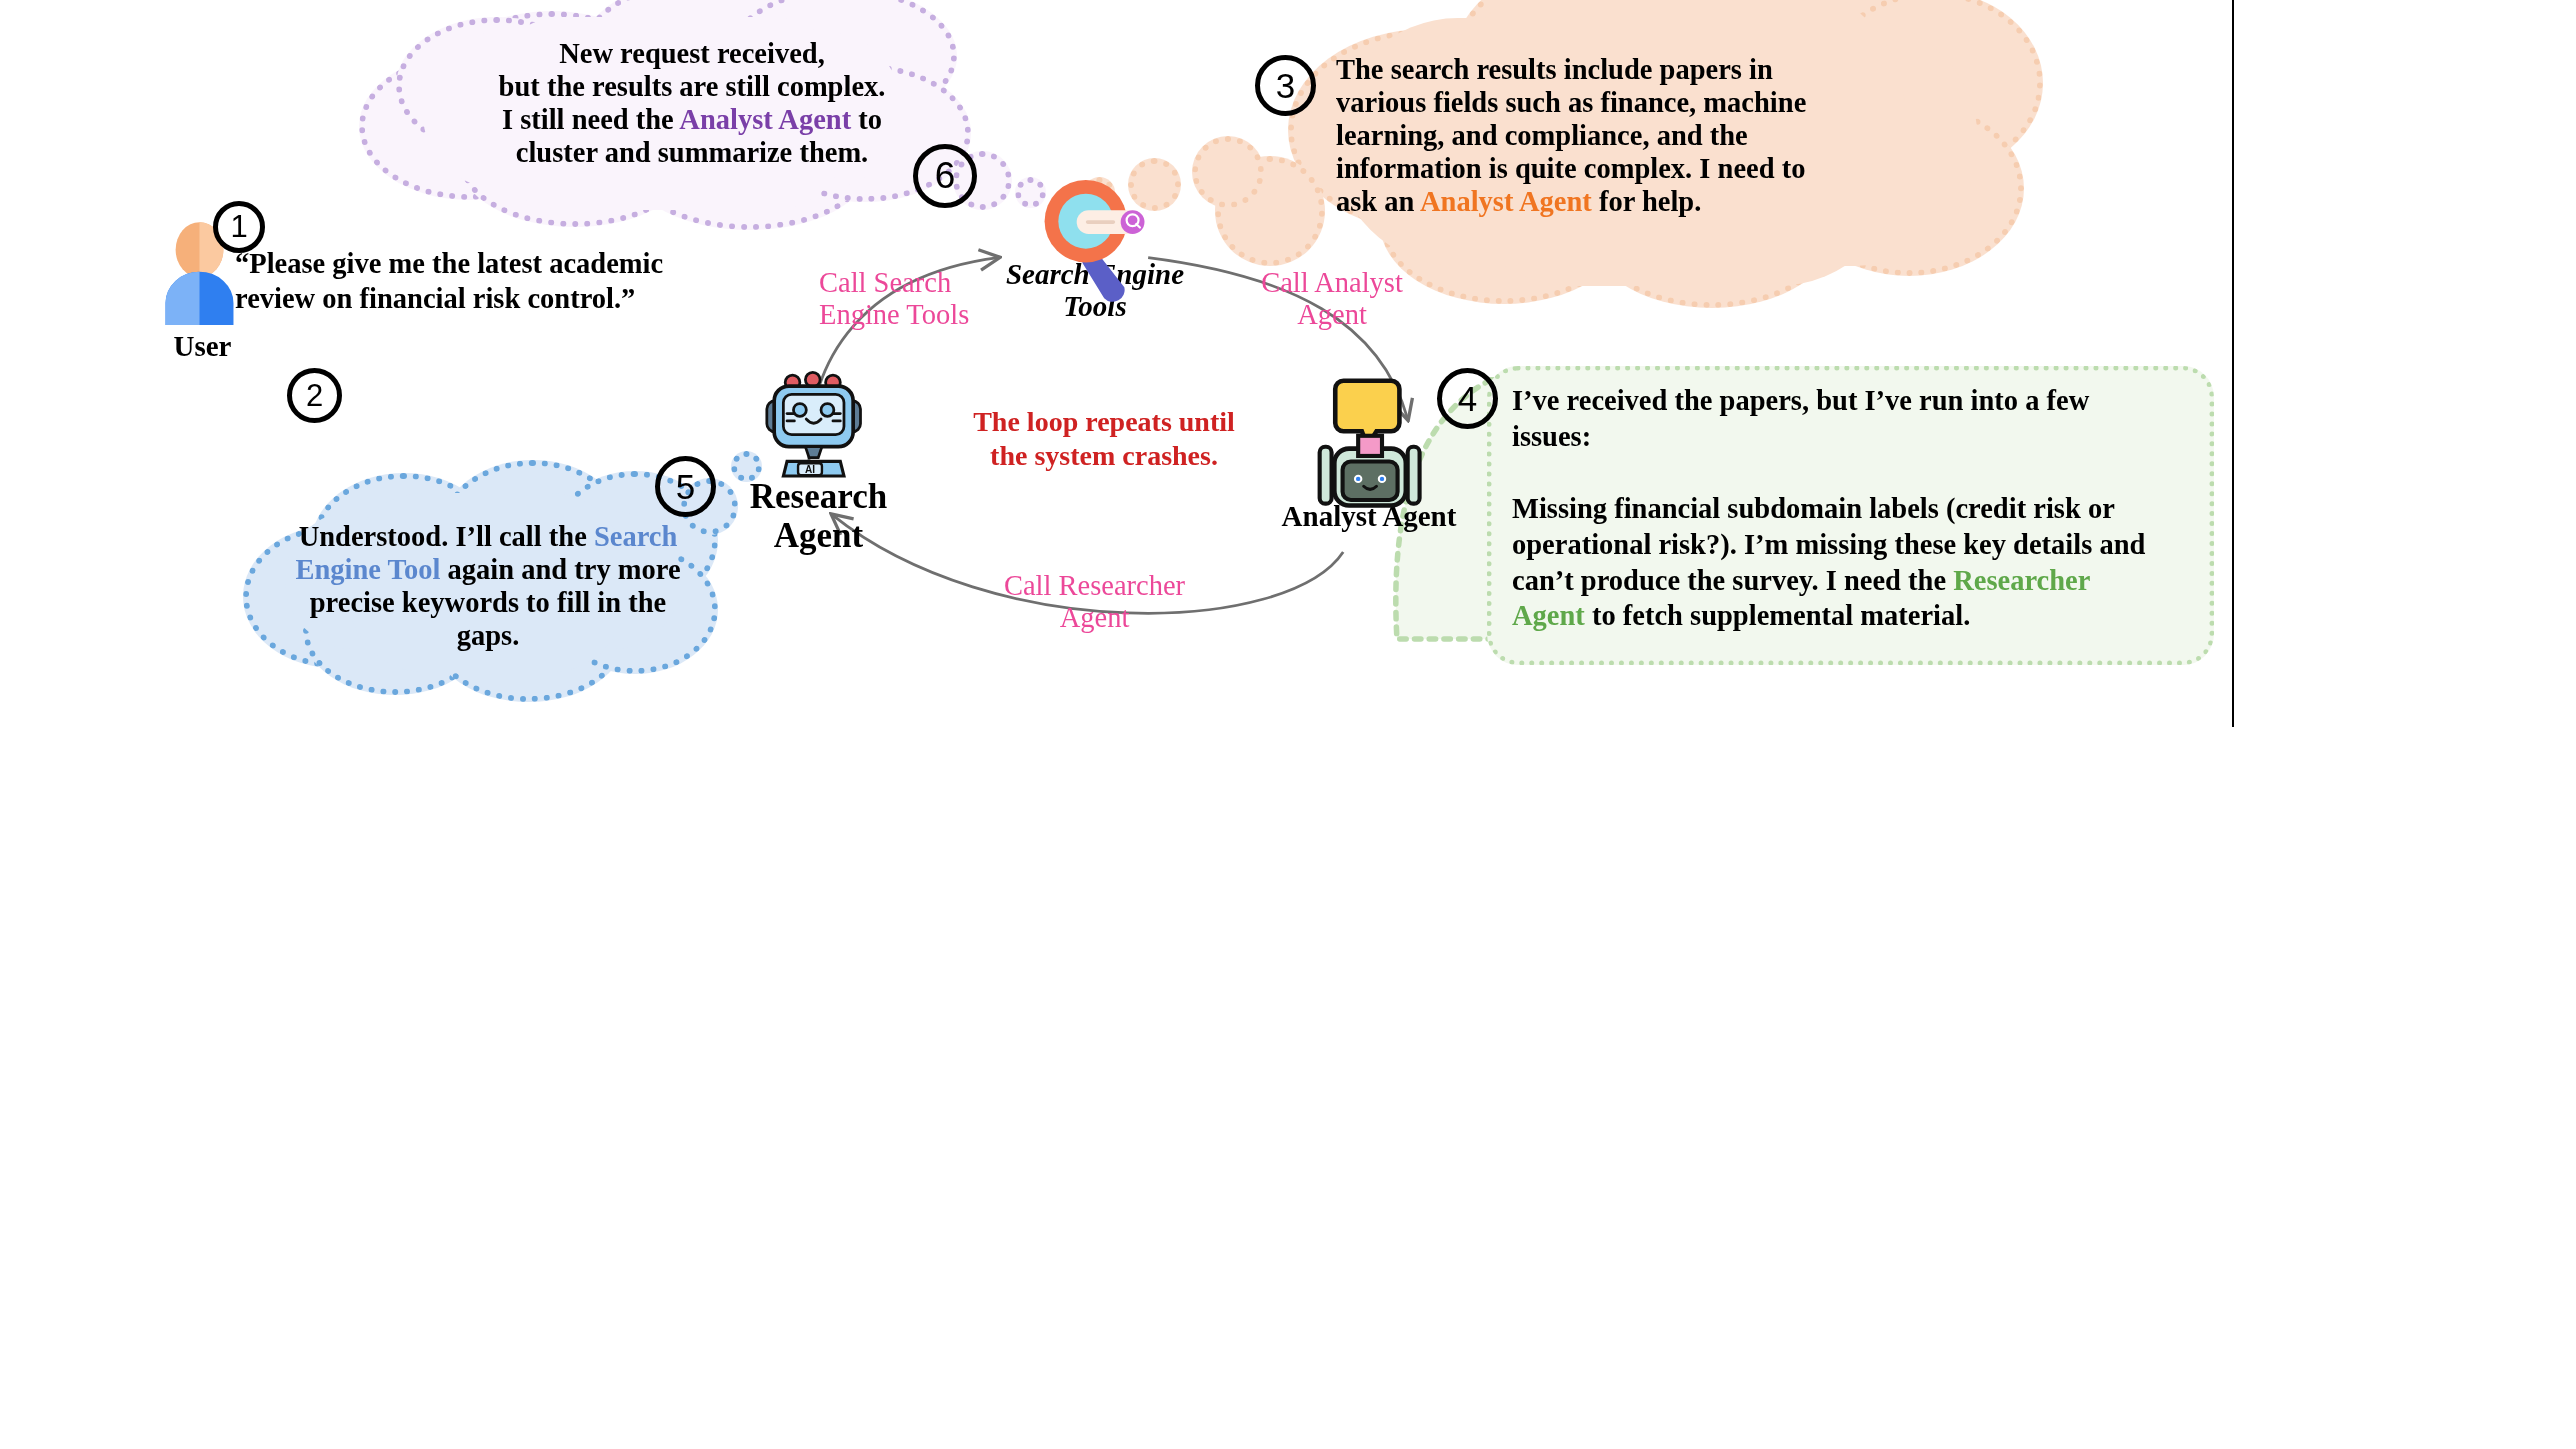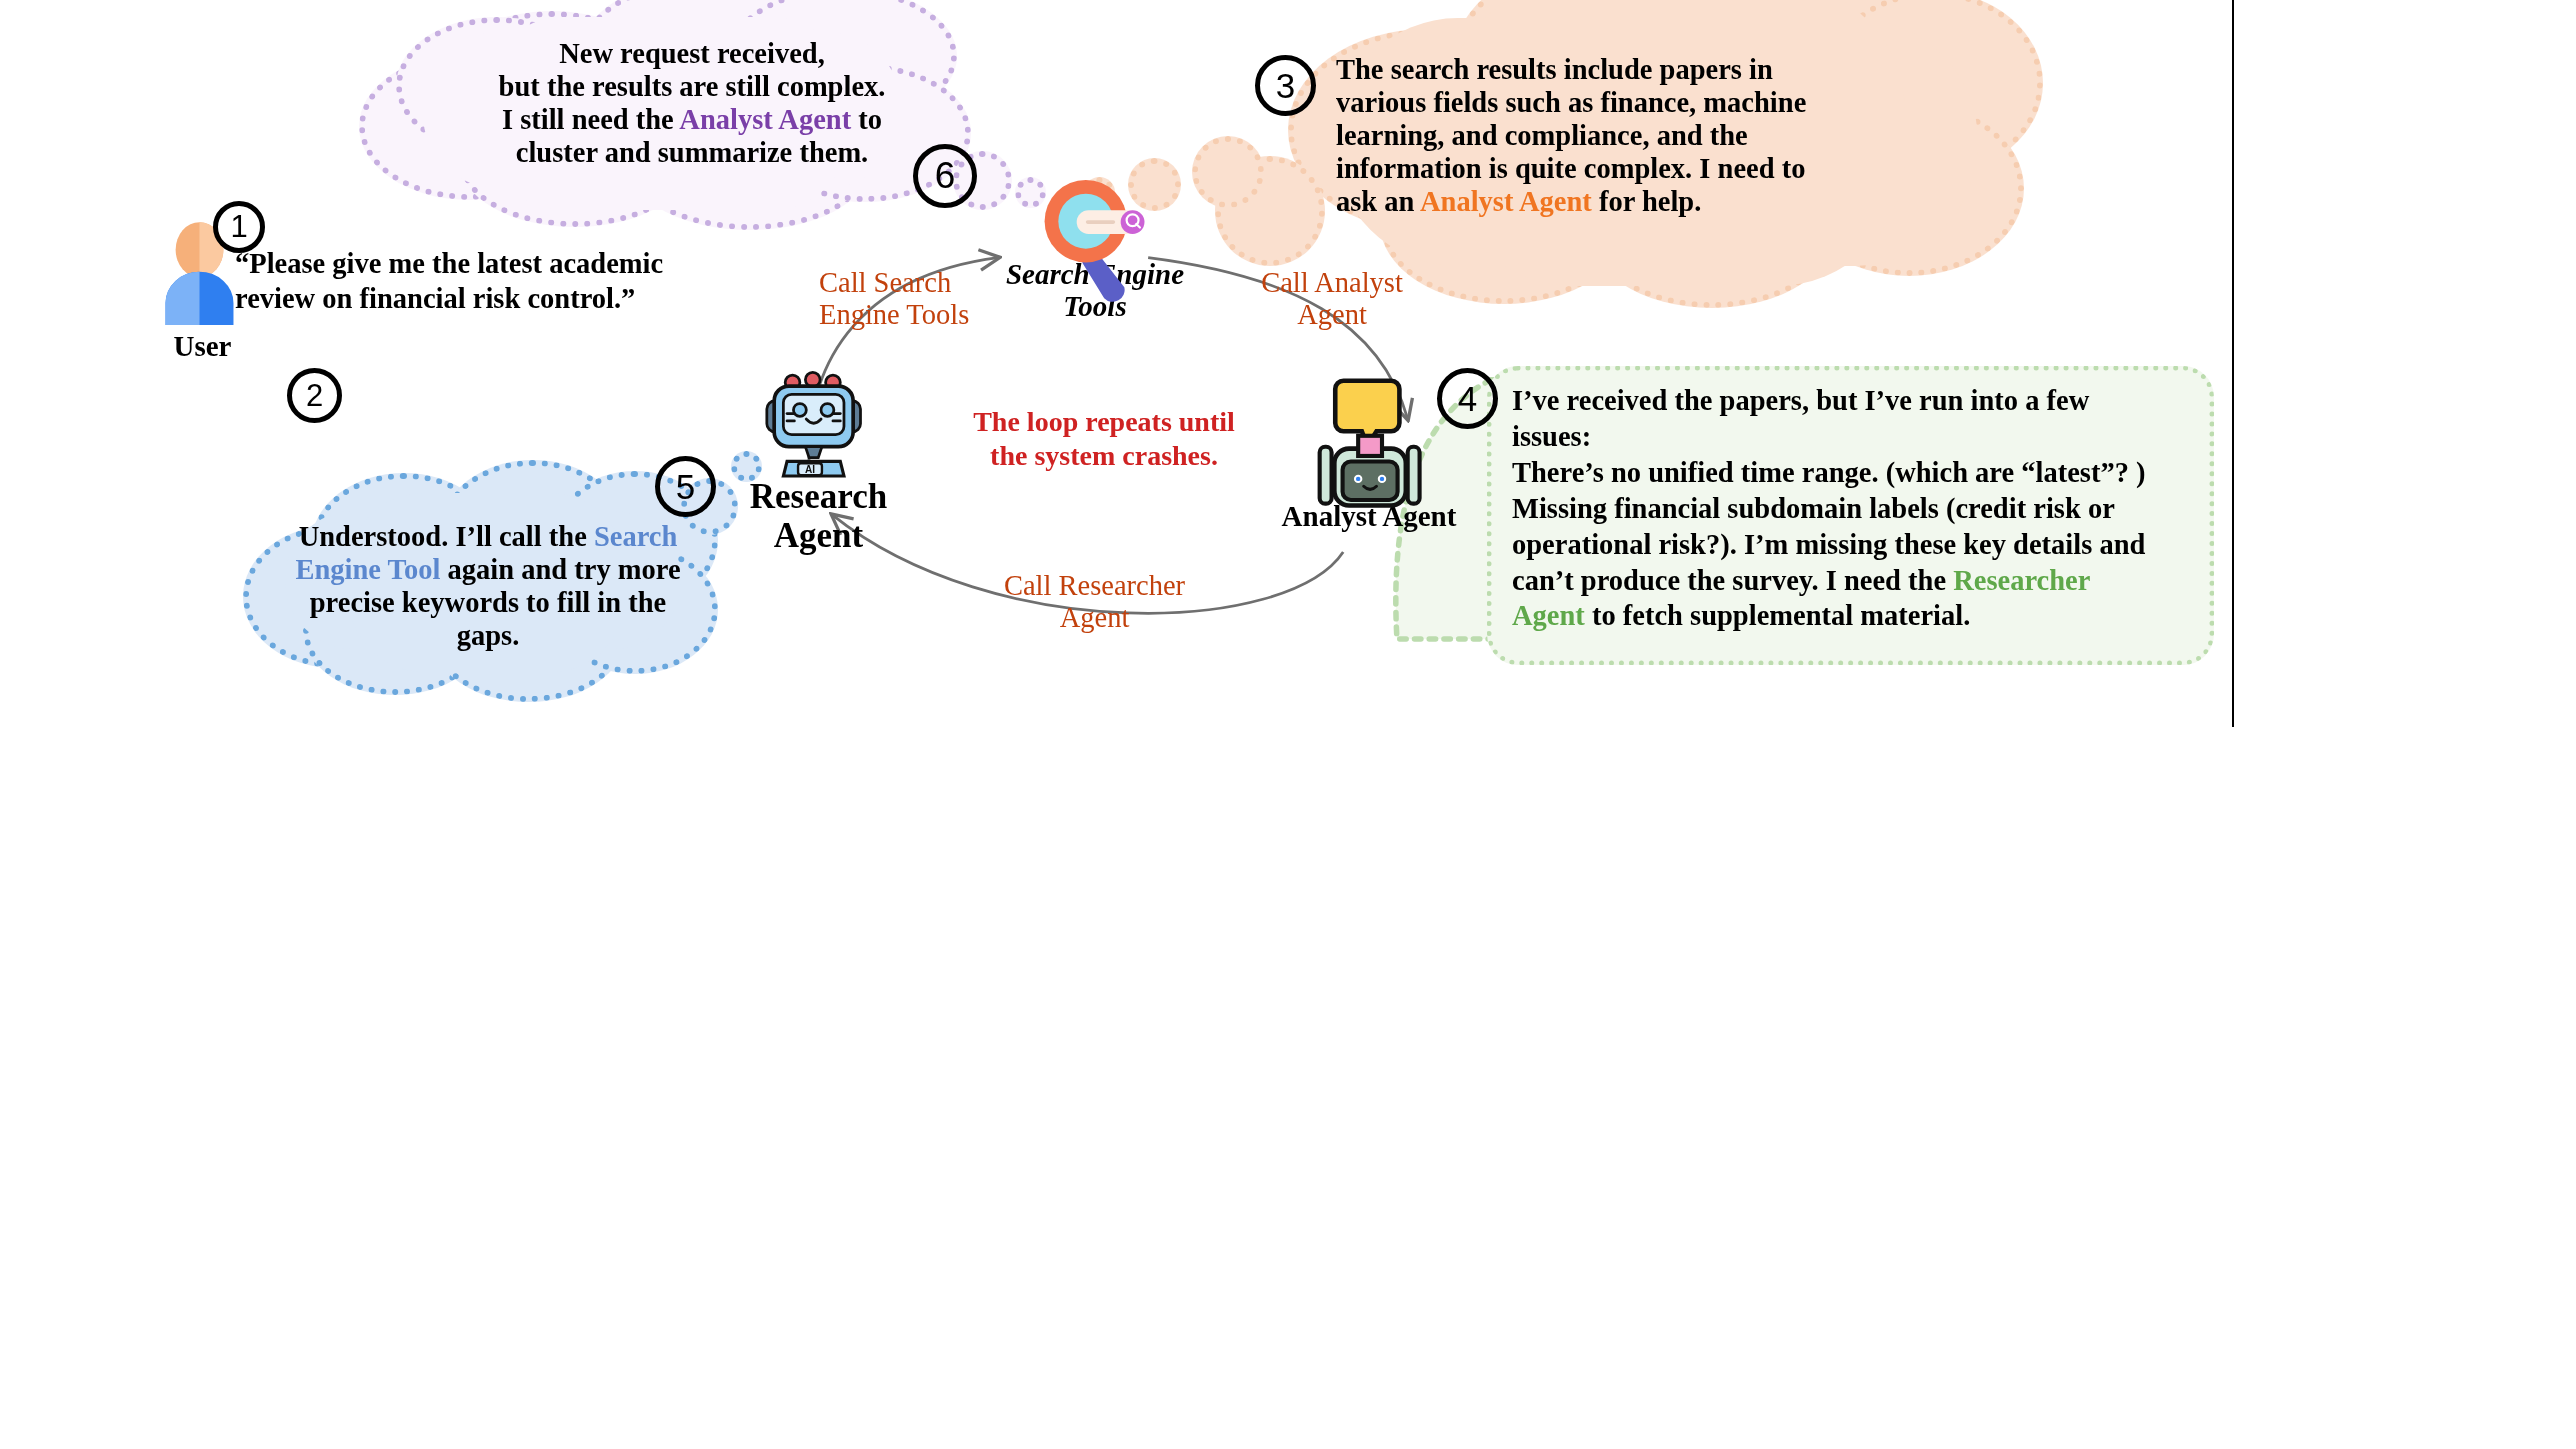--- a/index.html
+++ b/index.html
@@ -99,21 +99,21 @@
     position: absolute;
     font-weight: bold;
     color: #000000;
     line-height: 1.22;
     z-index: 30;
   }
 
   
   .edge-label {
     position: absolute;
-    color: #c2410c;
+    color: #ec4899;
     font-size: 28.5px;
     line-height: 1.12;
     font-weight: 400;
     z-index: 8;
   }
 
   
   .node-label {
     position: absolute;
     color: #000000;
@@ -235,21 +235,21 @@
     <span>gaps.</span>
   </div>
 
   <svg class="abs" style="left:1362px;top:363px;width:184px;height:313px;z-index:9;" viewBox="0 0 200 340" width="184" height="313">
     <path d="M 140,18 C 60,60 30,160 38,300 L 160,300 L 160,18 Z" fill="#f2f8ee" stroke="#bcdcae" stroke-width="6" stroke-dasharray="7 9" stroke-linecap="round"></path>
   </svg>
   <div id="green-box"></div>
   <div id="green-box-text">
     <span>I’ve received the papers, but I’ve run into a few</span><br>
     <span>issues:</span><br>
-    <span>There’s no unified time range. (which are “latest”? )</span><br>
+    <br>
     <span>Missing financial subdomain labels (credit risk or</span><br>
     <span>operational risk?). I’m missing these key details and</span><br>
     <span>can’t produce the survey. I need the </span><span class="hl-green">Researcher</span><br>
     <span class="hl-green">Agent</span><span> to fetch supplemental material.</span>
   </div>
 
   <svg class="abs" style="left:158px;top:224px;width:83px;height:101px;z-index:25;" viewBox="0 0 90 110" width="83" height="101">
     <ellipse cx="45" cy="28" rx="26" ry="30" fill="#f6b07a"></ellipse>
     <path d="M 45 -2 A 26 30 0 0 1 45 58 Z" fill="#fbc9a0"></path>
     <path d="M 8 110 L 8 86 A 37 34 0 0 1 82 86 L 82 110 Z" fill="#2f7ff0"></path>

